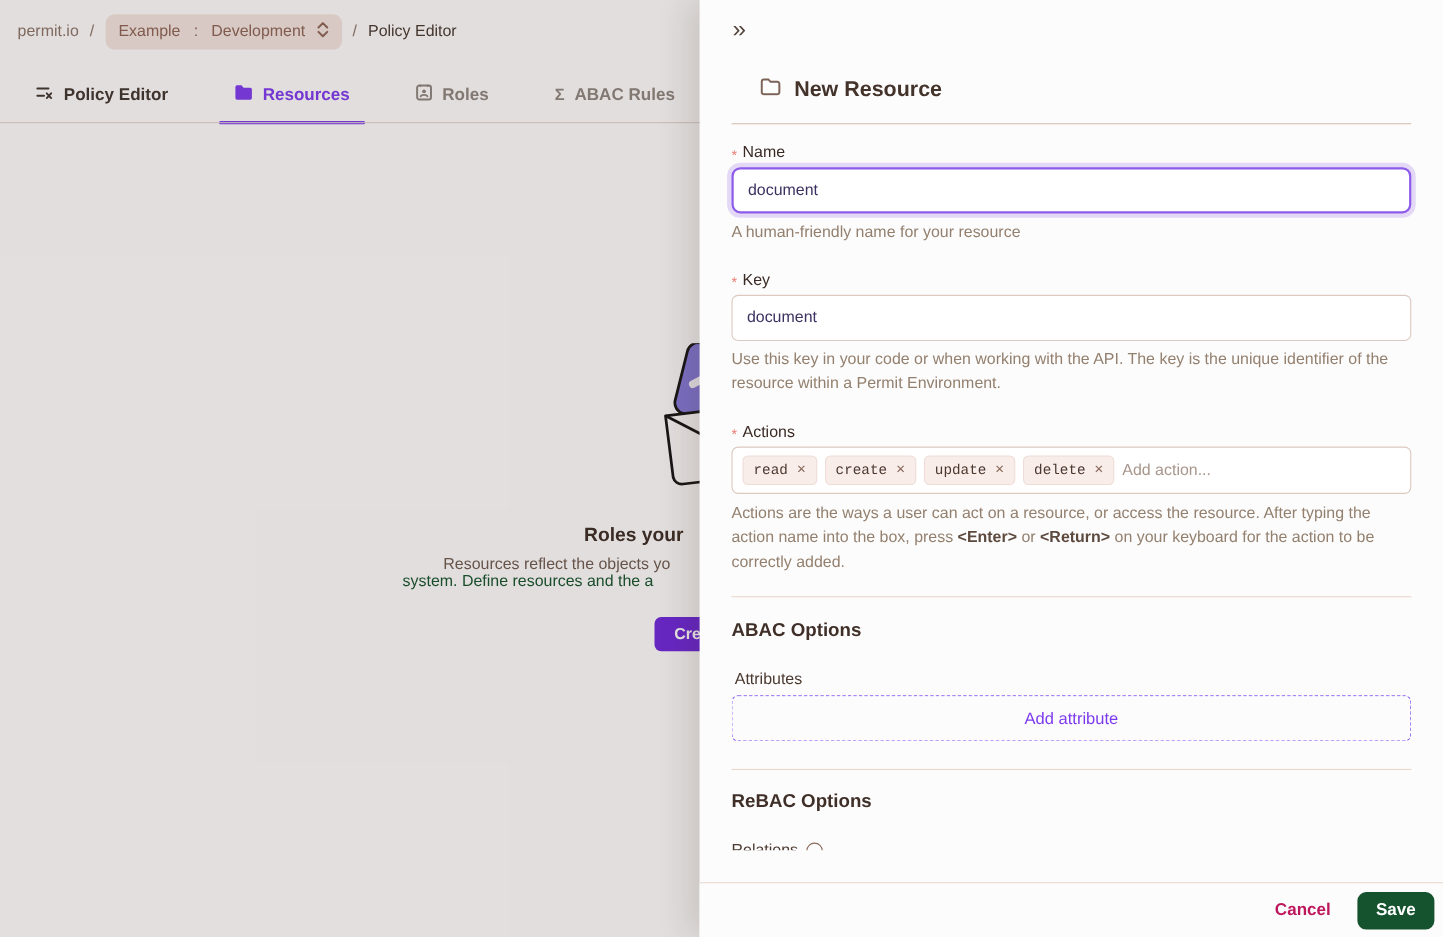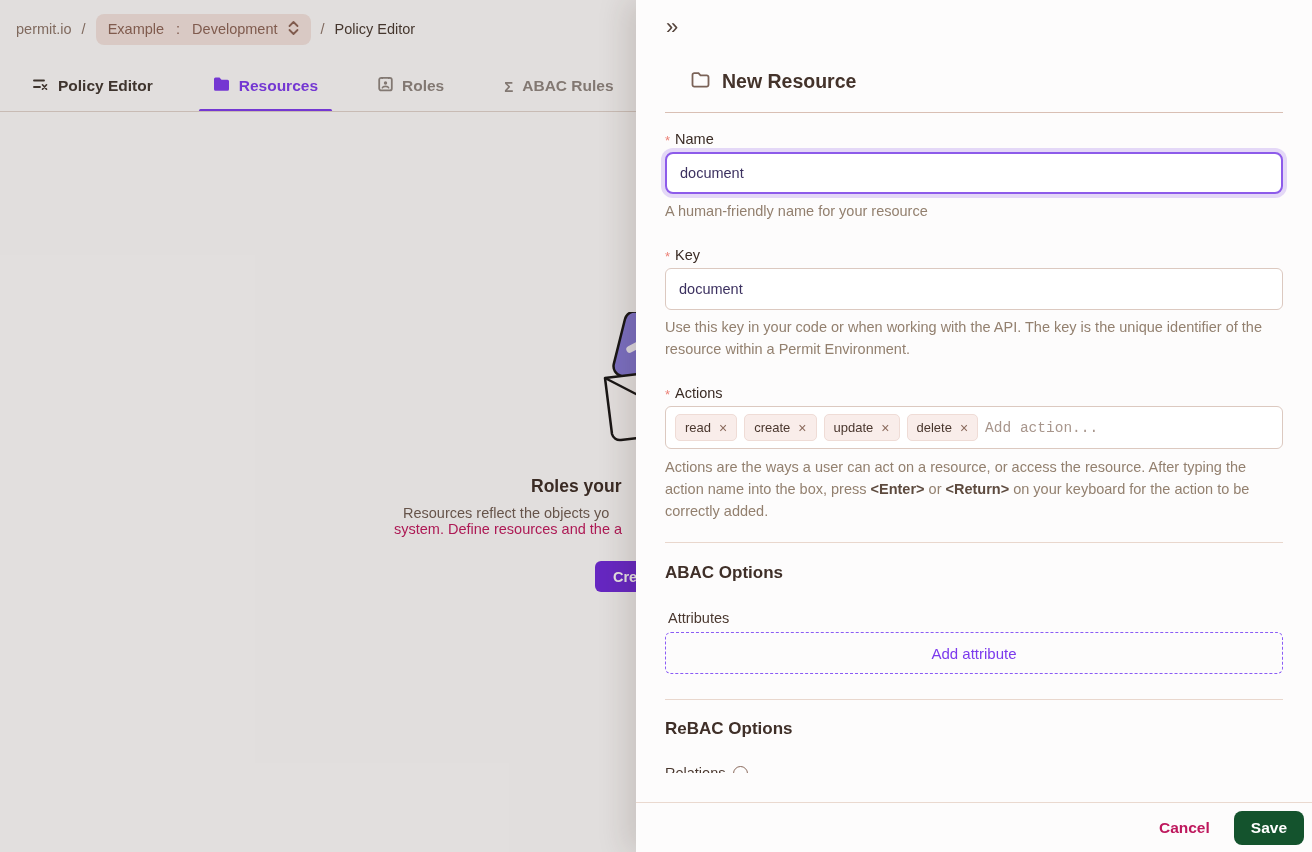--- a/index.html
+++ b/index.html
@@ -23,22 +23,22 @@
   .tab.active { color:#7c3aed; }
   .tab.active::after { content:""; position:absolute; left:0; right:0; bottom:0;
     height:3px; background:#7c3aed; border-radius:2px; }
   .tabbar-line { position:absolute; top:111px; left:0; width:100%; height:1px; background:#ddd2cb; }
 
   .empty-illus { position:absolute; left:555px; top:312px; }
   .empty-title { position:absolute; top:476px; left:531px; font-size:17.5px;
     font-weight:700; color:#3a2c25; white-space:nowrap; }
   .empty-line1 { position:absolute; top:505px; left:403px; font-size:14.5px;
     color:#6d5b51; white-space:nowrap; }
-  .empty-line2 { position:absolute; top:521px; left:394px; font-size:14.5px;
-    color:#be185d; white-space:nowrap;text-align:center; }
+  .empty-line2 { position:absolute; top:521px; left:366px; font-size:14.5px;
+    color:#14532d; white-space:nowrap;text-align:center; }
   .empty-btn { position:absolute; top:561px; left:595px; width:130px; height:31px;
     background:#6d28d9; color:#fff; border:none; border-radius:6px; font-size:14.5px;
     font-weight:600; text-align:left; padding-left:18px; cursor:pointer;
     font-family:inherit; }
 
   .backdrop { position:absolute; inset:0; background:rgba(64,42,30,0.13); }
 
   
   .panel { position:absolute; top:0; right:0; width:676px; height:852px;
     background:#fdfcfc; box-shadow:-10px 0 28px rgba(60,35,20,0.14); }
@@ -56,24 +56,24 @@
     background:#fff; font-size:14.5px; color:#3c3160; padding:0 13px; font-family:inherit; }
   .txt-input.focused { border:2px solid #8d5bea; box-shadow:0 0 0 4px rgba(141,91,234,0.22); border-radius:8px; }
   .txt-input.plain { border:1px solid #dcc9c0; }
   .help { position:absolute; left:29px; right:29px; font-size:14.5px; color:#93806f; line-height:22px; }
   .help b { color:#5d4a3e; }
 
   .actions-box { position:absolute; left:29px; right:29px; top:293px; height:43px;
     border:1px solid #dcc9c0; border-radius:6px; background:#fff; display:flex;
     align-items:center; padding:0 9px; gap:7px; }
   .tag { display:flex; align-items:center; gap:8px; background:#f9edea;
-    border:1px solid #efdcd6; border-radius:5px; padding:5px 9px; font-size:13px; color:#4a372e; }
+    border:1px solid #efdcd6; border-radius:5px; padding:5px 9px; font-size:13px; color:#4a372e;font-family:Liberation Mono, monospace; }
   .tag .x { color:#8a6a5c; font-size:14px; cursor:pointer; line-height:1; }
   .tag-input { flex:1; border:none; outline:none; background:transparent; font-size:14.5px;
-    color:#3c3160; font-family:Liberation Mono, monospace; min-width:60px; }
+    color:#3c3160; font-family:Liberation Sans, sans-serif; min-width:60px; }
   .tag-input::placeholder { color:#a8968c; }
 
   .divider { position:absolute; left:29px; right:29px; height:1px; background:#e9d7cd; }
   .section-h { position:absolute; left:29px; font-size:17px; font-weight:700; color:#3f2f28; }
   .sub-label { position:absolute; left:32px; font-size:14.5px; color:#4a382f; }
   .add-attr { position:absolute; left:29px; right:29px; top:519px; height:42px;
     border:1.5px dashed #8b5cf6; border-radius:6px; background:transparent; color:#7c3aed;
     font-size:15px; font-family:inherit; cursor:pointer; }
   .relations-row { position:absolute; left:29px; top:652px; display:flex; align-items:center;
     gap:8px; font-size:14.5px; color:#4a382f; }

